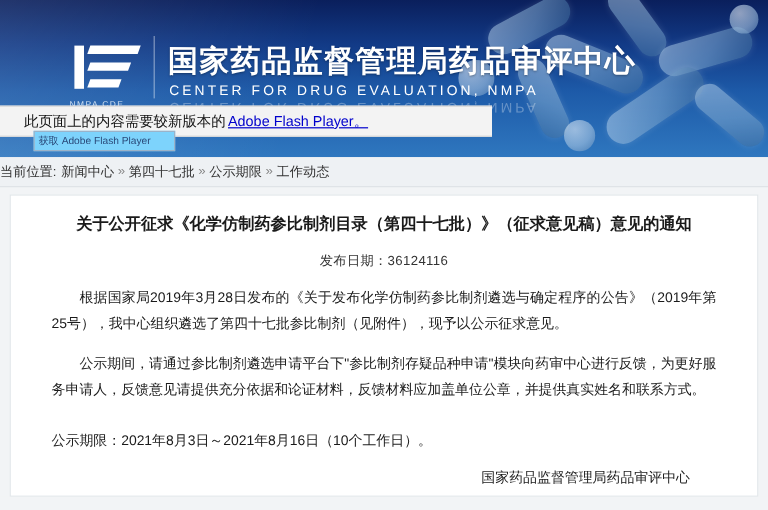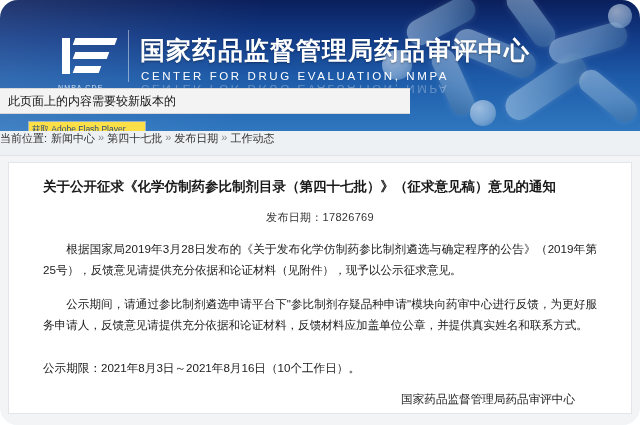--- a/index.html
+++ b/index.html
@@ -13,21 +13,20 @@
     background: #ffffff;
     font-family: "Liberation Sans", sans-serif;
     overflow: hidden;
   }
   #page {
     position: relative;
     width: 640px;
     height: 425px;
     background: #f2f4f6;
     overflow: hidden;
-    border-radius: 18px;
   }
 
   
   #banner {
     position: absolute;
     left: 0; top: 0;
     width: 640px;
     height: 131px;
     background: linear-gradient(180deg, #0a1f5c 0%, #123a86 28%, #1d5aa8 58%, #2f77bf 100%);
     overflow: hidden;
@@ -122,37 +121,37 @@
     top: 88px;
     width: 410px;
     height: 26px;
     background: #f3f3f3;
     border-top: 1px solid #d8d8d8;
     border-bottom: 1px solid #d8d8d8;
     display: flex;
     align-items: center;
     font-size: 12px;
     color: #111111;
-    padding-left: 8px;
+    padding-left: 20px;
     box-sizing: border-box;
   }
   #flash-bar-text { white-space: nowrap; }
   #flash-link {
     color: #0000cc;
     text-decoration: underline;
     margin-left: 2px;
     white-space: nowrap;
   }
   #flash-inner-box {
     position: absolute;
     left: 28px;
-    top: 121px;
+    top: 109px;
     width: 118px;
     height: 17px;
-    background: #fde047;
+    background: #7dd3fc;
     border: 1px solid #9bb3c9;
     font-size: 8.5px;
     color: #2a4a7a;
     display: flex;
     align-items: center;
     padding-left: 3px;
     box-sizing: border-box;
     overflow: hidden;
     white-space: nowrap;
   }
@@ -160,42 +159,42 @@
   
   #breadcrumb {
     position: absolute;
     left: 0;
     top: 131px;
     width: 640px;
     height: 24px;
     background: #eef1f4;
     border-bottom: 1px solid #dfe3e7;
     display: flex;
-    align-items: flex-start;
+    align-items: center;
     font-size: 11px;
     color: #333333;
   }
   #breadcrumb .crumb-sep { margin: 0 3px; color: #888; }
   #breadcrumb .crumb-item { color: #333; white-space: nowrap; }
   #breadcrumb .crumb-item.link { color: #333; }
 
   
   #article {
     position: absolute;
     left: 8px;
     top: 162px;
     width: 624px;
     height: 252px;
     background: #ffffff;
     border: 1px solid #e2e6ea;
     box-sizing: border-box;
     padding: 14px 34px 10px 34px;
   }
   #article-title {
-    text-align: left;
+    text-align: center;
     font-size: 13.5px;
     font-weight: bold;
     color: #1a1a1a;
     line-height: 20px;
     font-family: "Liberation Sans", sans-serif;
   }
   #article-date {
     text-align: center;
     font-size: 11px;
     color: #333333;
@@ -266,39 +265,40 @@
 
     <div id="banner-divider"></div>
 
     <div id="banner-title-cn">国家药品监督管理局药品审评中心</div>
     <div id="banner-title-en">CENTER  FOR  DRUG  EVALUATION,  NMPA</div>
     <div id="banner-title-mirror">CENTER  FOR  DRUG  EVALUATION,  NMPA</div>
   </div>
 
   <div id="flash-bar">
     <span id="flash-bar-text">此页面上的内容需要较新版本的</span>
+    <a id="flash-link" href="#">Adobe Flash Player。</a>
   </div>
   <div id="flash-inner-box">获取 Adobe Flash Player</div>
 
   <div id="breadcrumb">
     <span class="crumb-prefix">当前位置:</span>
     <span class="crumb-item link" style="margin-left:4px;">新闻中心</span>
     <span class="crumb-sep">»</span>
     <span class="crumb-item link">第四十七批</span>
     <span class="crumb-sep">»</span>
-    <span class="crumb-item link">发布日期</span>
+    <span class="crumb-item link">公示期限</span>
     <span class="crumb-sep">»</span>
     <span class="crumb-item">工作动态</span>
   </div>
 
   <div id="article">
     <div id="article-title">关于公开征求《化学仿制药参比制剂目录（第四十七批）》（征求意见稿）意见的通知</div>
-    <div id="article-date">发布日期：17826769</div>
-
-    <div class="para">根据国家局2019年3月28日发布的《关于发布化学仿制药参比制剂遴选与确定程序的公告》（2019年第25号），反馈意见请提供充分依据和论证材料（见附件），现予以公示征求意见。</div>
+    <div id="article-date">发布日期：36124116</div>
+
+    <div class="para">根据国家局2019年3月28日发布的《关于发布化学仿制药参比制剂遴选与确定程序的公告》（2019年第25号），我中心组织遴选了第四十七批参比制剂（见附件），现予以公示征求意见。</div>
     <div class="para">公示期间，请通过参比制剂遴选申请平台下"参比制剂存疑品种申请"模块向药审中心进行反馈，为更好服务申请人，反馈意见请提供充分依据和论证材料，反馈材料应加盖单位公章，并提供真实姓名和联系方式。</div>
 
     <div id="period-row">公示期限：2021年8月3日～2021年8月16日（10个工作日）。</div>
 
     <div id="signature">
       <div>国家药品监督管理局药品审评中心</div>
     </div>
   </div>
 
   <div id="bottom-strip"></div>

